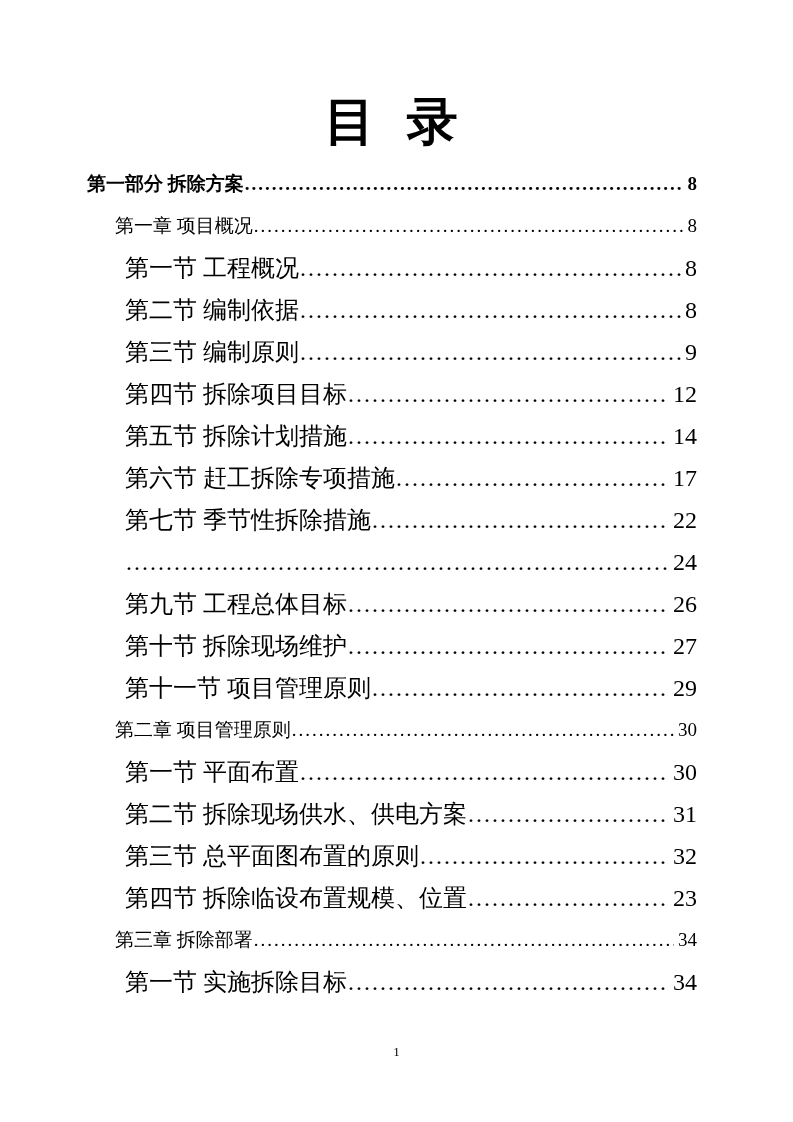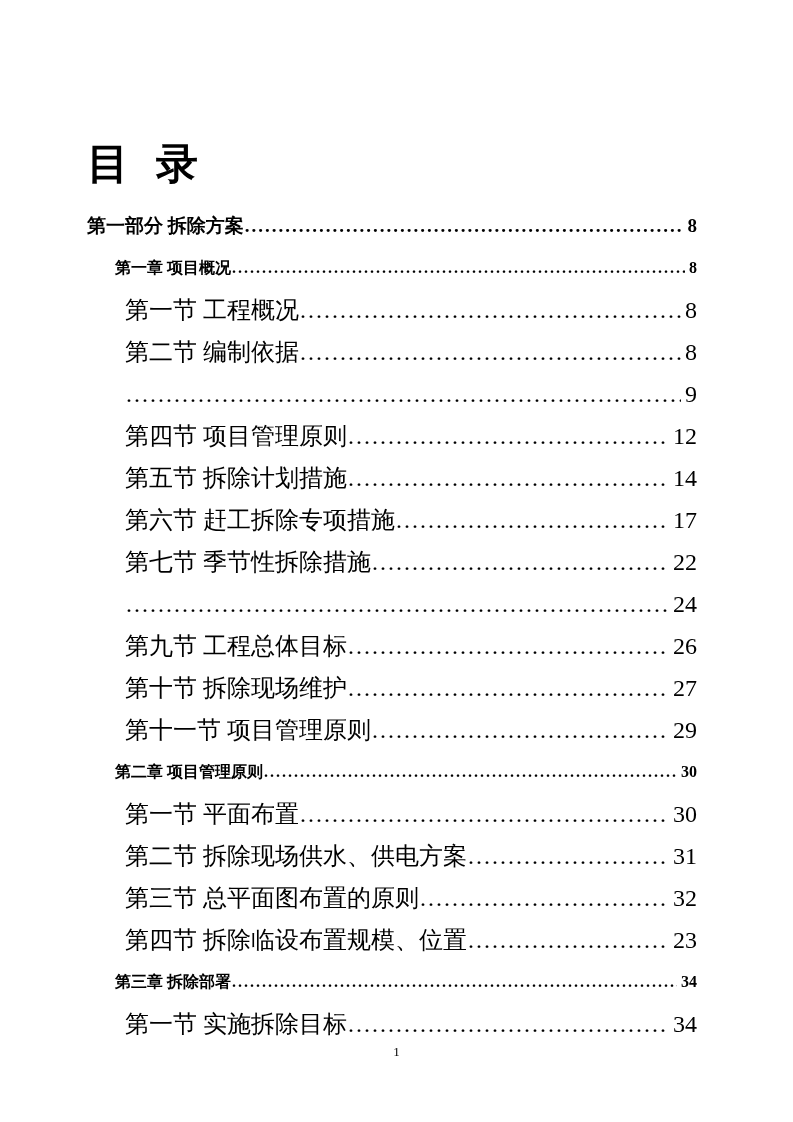--- a/index.html
+++ b/index.html
@@ -11,45 +11,44 @@
   .page {
     position: relative;
     width: 793px;
     height: 1122px;
     margin: 0 auto;
     background: #ffffff;
     padding: 96px 96px 0 87px;
     overflow: hidden;
   }
   .doc-title {
-    text-align: left;
-    font-size: 42px;
+    text-align: center;
+    font-size: 51px;
     font-weight: bold;
     line-height: 52px;
     letter-spacing: 2px;
     white-space: pre;
     margin-bottom: 15px;
-    margin-top: 42px;
   }
   .toc-list { width: 100%; }
   .toc-row {
     display: flex;
     align-items: baseline;
     line-height: 42px;
     font-size: 18px;
     white-space: nowrap;
   }
   .toc-row.level-part {
     font-weight: bold;
     font-size: 19px;
     padding-left: 0;
   }
   .toc-row.level-chapter {
-    font-weight: bold;
-    font-size: 16px;
+    font-weight: normal;
+    font-size: 19px;
     padding-left: 28px;
   }
   .toc-row.level-section {
     font-weight: normal;
     font-size: 24px;
     padding-left: 38px;
   }
   .toc-label { flex: 0 0 auto; }
   .toc-dots {
     flex: 1 1 auto;
@@ -99,26 +98,27 @@
     <span class="toc-page">8</span>
   </div>
 
   <div class="toc-row level-section">
     <span class="toc-label">第二节 编制依据</span>
     <span class="toc-dots">........................................................................................................................................................................................................</span>
     <span class="toc-page">8</span>
   </div>
 
   <div class="toc-row level-section">
+    <span class="toc-label">第三节 编制原则</span>
     <span class="toc-dots">........................................................................................................................................................................................................</span>
     <span class="toc-page">9</span>
   </div>
 
   <div class="toc-row level-section">
-    <span class="toc-label">第四节 项目管理原则</span>
+    <span class="toc-label">第四节 拆除项目目标</span>
     <span class="toc-dots">........................................................................................................................................................................................................</span>
     <span class="toc-page">12</span>
   </div>
 
   <div class="toc-row level-section">
     <span class="toc-label">第五节 拆除计划措施</span>
     <span class="toc-dots">........................................................................................................................................................................................................</span>
     <span class="toc-page">14</span>
   </div>
 

